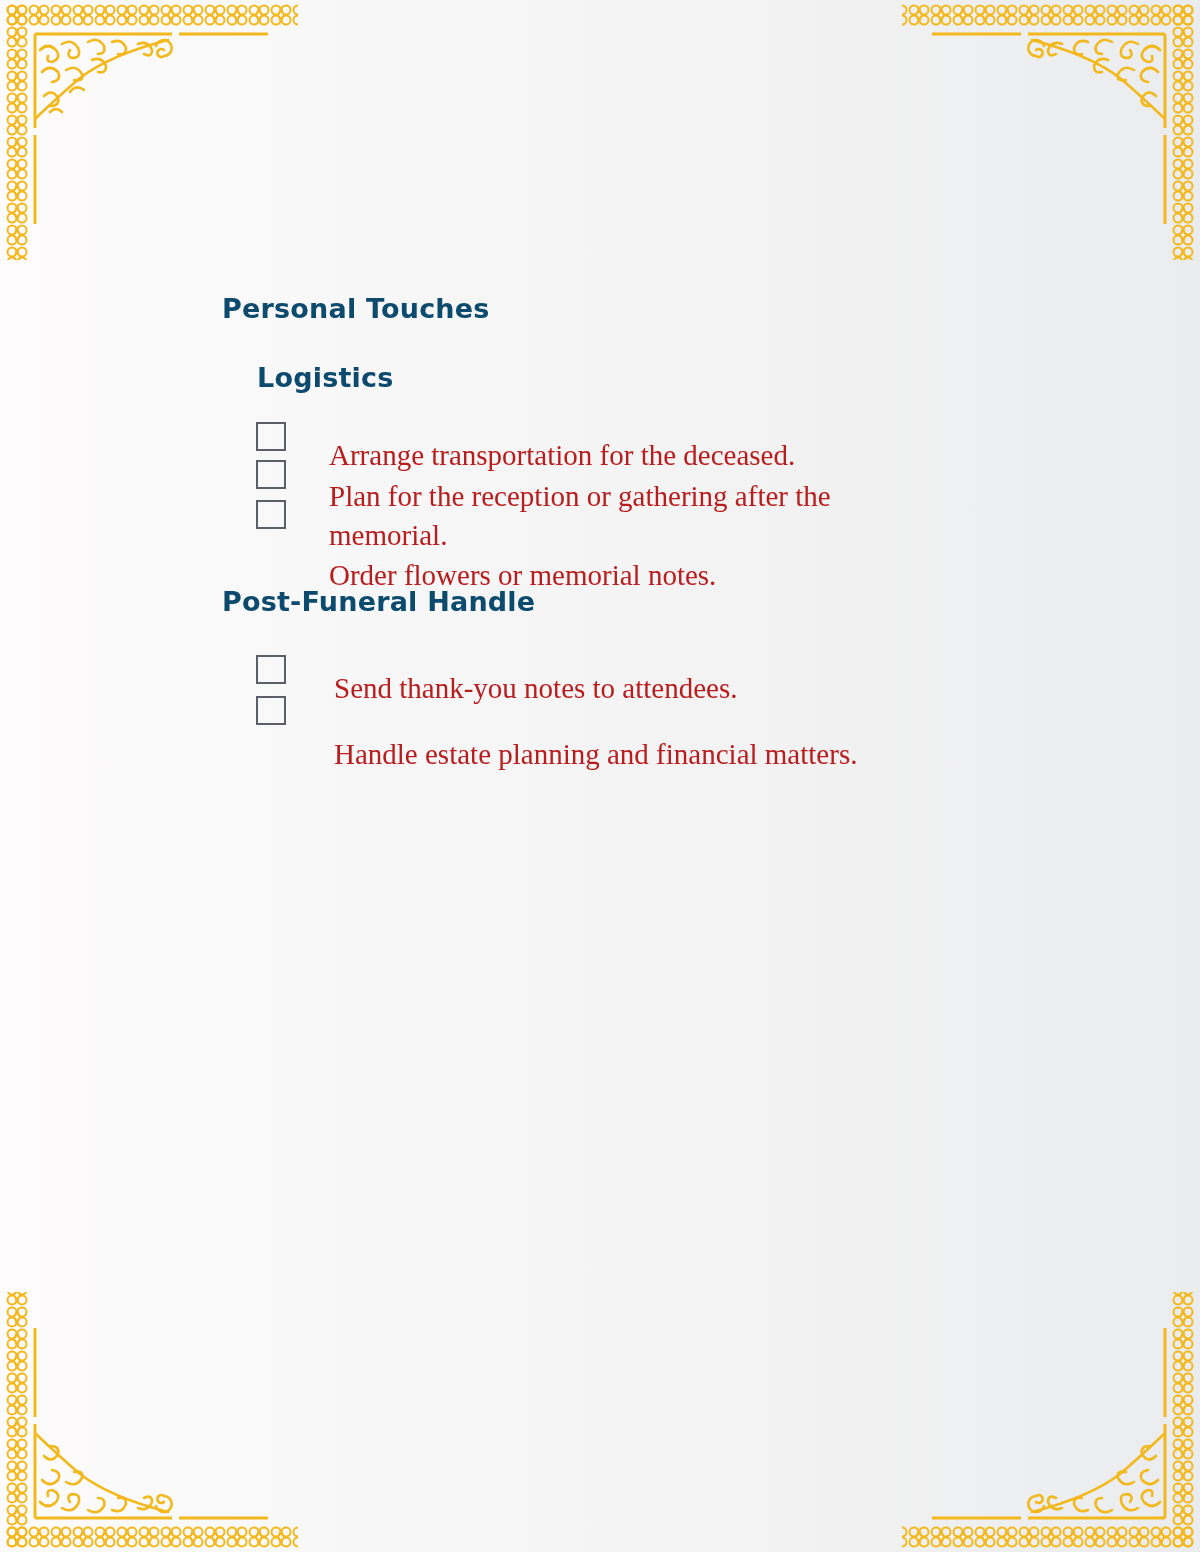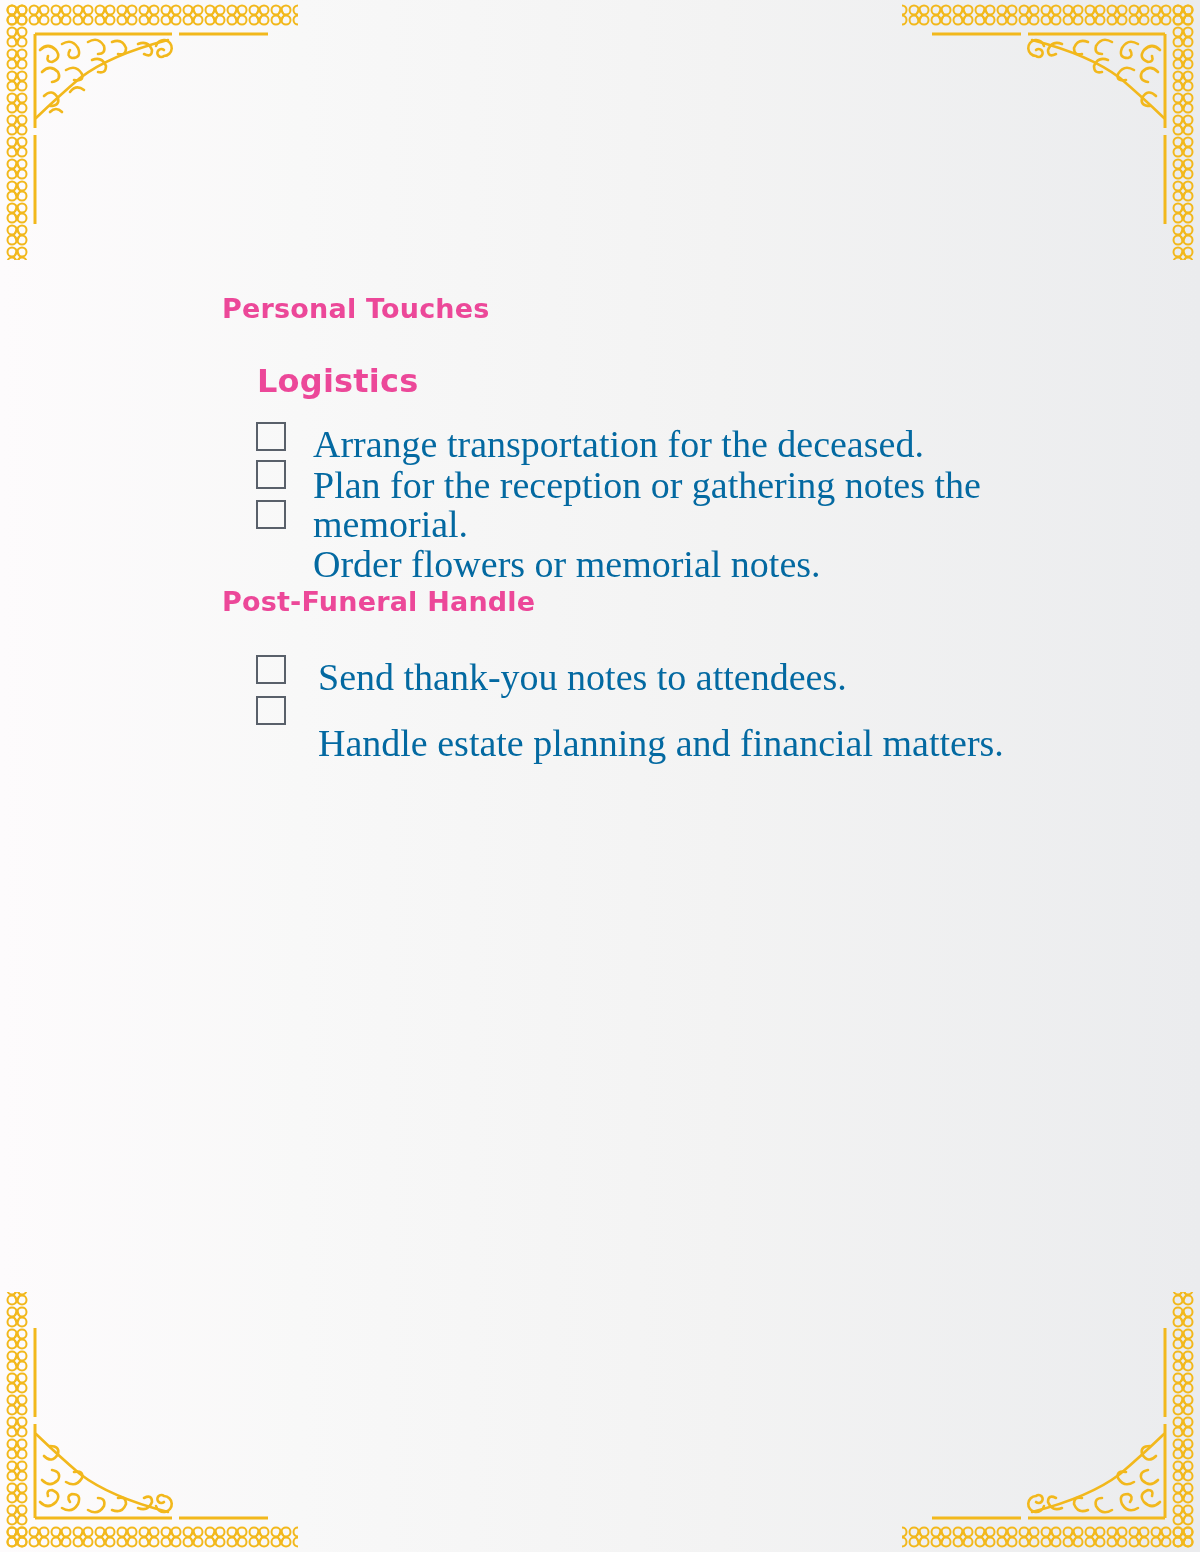--- a/index.html
+++ b/index.html
@@ -10,33 +10,33 @@
     .corner { position: absolute; width: 300px; height: 265px; }
     .corner svg { width: 100%; height: 100%; display: block; }
     .corner.tl { left: 0; top: 0; }
     .corner.tr { right: 0; top: 0; transform: scaleX(-1); }
     .corner.bl { left: 0; bottom: 0; transform: scaleY(-1); }
     .corner.br { right: 0; bottom: 0; transform: scale(-1,-1); }
 
     .heading {
       position: absolute; margin: 0;
       font-family: "DejaVu Sans", sans-serif; font-weight: bold;
-      color: #ec4899; letter-spacing: 0.2px;
+      color: #0c4a6e; letter-spacing: 0.2px;
     }
     .h-section { font-size: 27px; left: 222px; }
-    .h-sub { font-size: 32px; left: 257px; }
+    .h-sub { font-size: 27px; left: 257px; }
 
     .checkbox {
       position: absolute; width: 30px; height: 29px;
       border: 2px solid #59606a; box-sizing: border-box; background: transparent;
       cursor: pointer;
     }
     .item-text {
-      position: absolute; margin: 0;
-      font-family: "Liberation Serif", serif; font-size: 38px; color: #0369a1;
+      position: absolute; margin: 16px;
+      font-family: "Liberation Serif", serif; font-size: 29px; color: #b91c1c;
       white-space: nowrap; line-height: 1;
     }
   </style>
 </head>
 <body>
 
 <div class="corner tl">
   <svg viewBox="0 0 300 265" xmlns="http://www.w3.org/2000/svg">
     <defs>
       <g id="lace">
@@ -148,21 +148,21 @@
 </div>
 
 <h2 class="heading h-section" style="top:293px;">Personal Touches</h2>
 <h3 class="heading h-sub" style="top:362px;">Logistics</h3>
 
 <div class="checkbox" style="left:256px; top:422px;"></div>
 <div class="checkbox" style="left:256px; top:460px;"></div>
 <div class="checkbox" style="left:256px; top:500px;"></div>
 
 <p class="item-text" style="left:313px; top:425px;">Arrange transportation for the deceased.</p>
-<p class="item-text" style="left:313px; top:466px;">Plan for the reception or gathering notes the</p>
+<p class="item-text" style="left:313px; top:466px;">Plan for the reception or gathering after the</p>
 <p class="item-text" style="left:313px; top:505px;">memorial.</p>
 <p class="item-text" style="left:313px; top:545px;">Order flowers or memorial notes.</p>
 
 <h2 class="heading h-section" style="top:586px;">Post-Funeral Handle</h2>
 
 <div class="checkbox" style="left:256px; top:655px;"></div>
 <div class="checkbox" style="left:256px; top:696px;"></div>
 
 <p class="item-text" style="left:318px; top:658px;font-family:Liberation Serif, serif;">Send thank-you notes to attendees.</p>
 <p class="item-text" style="left:318px; top:724px;">Handle estate planning and financial matters.</p>

